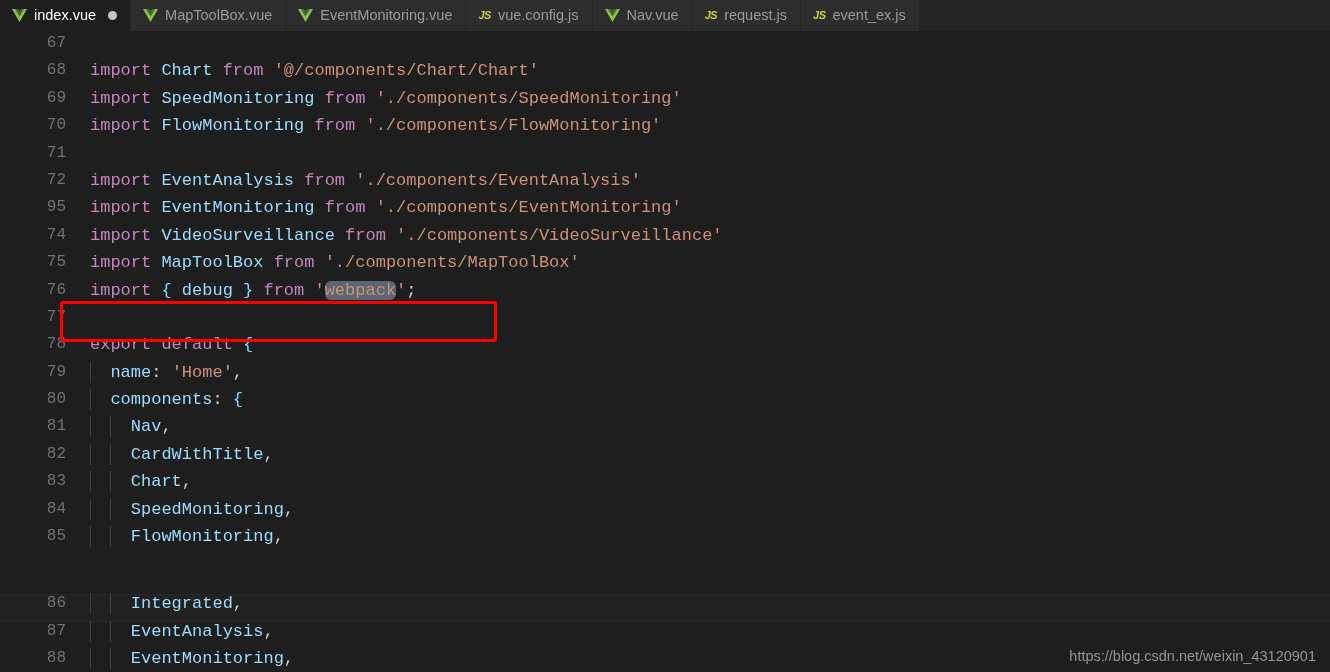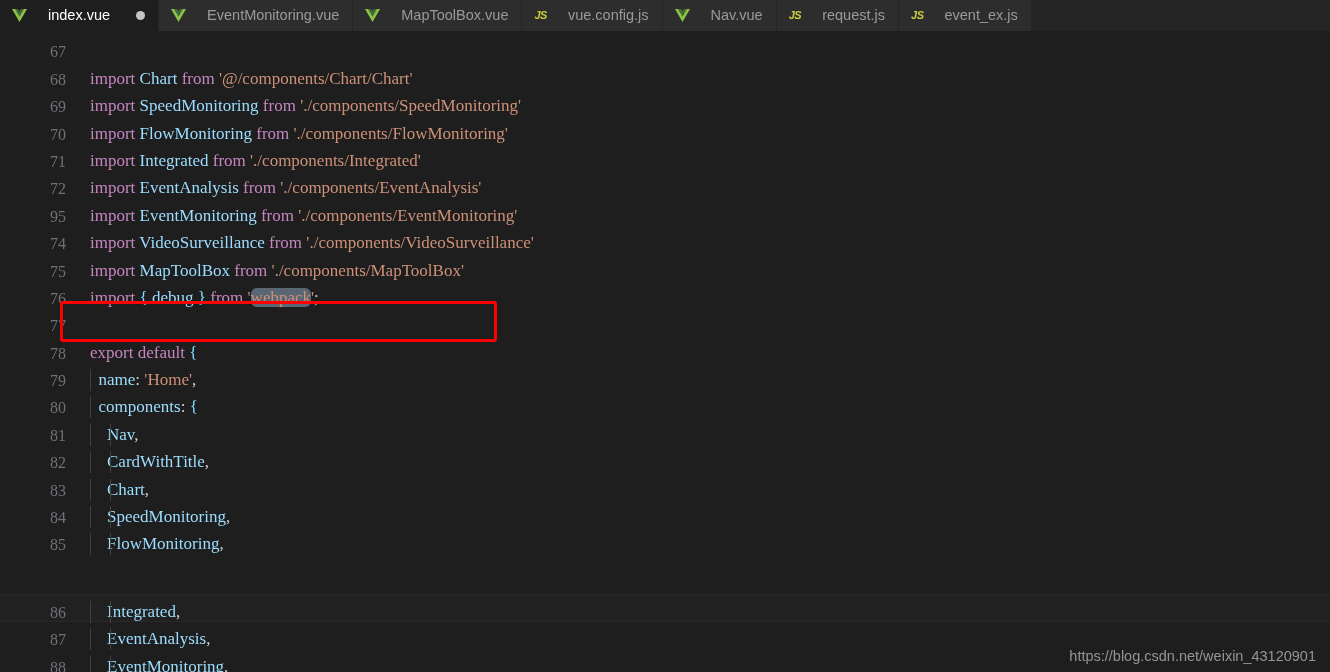--- a/index.html
+++ b/index.html
@@ -30,21 +30,21 @@
     align-items: stretch;
     height: 31px;
     background: #252526;
     overflow: hidden;
     flex: none;
   }
   .tab {
     position: relative;
     display: flex;
     align-items: center;
-    gap: 21px;
+    gap: 7px;
     height: 31px;
     padding: 0 13px 0 12px;
     box-sizing: border-box;
     background: #2d2d2d;
     border-right: 1px solid #252526;
     color: #9a9a9a;
     font-family: "Liberation Sans", sans-serif;
     font-size: 14.5px;
     white-space: nowrap;
     cursor: pointer;
@@ -102,23 +102,23 @@
 
   .code-lines {
     position: absolute;
     top: 0; left: 0; right: 0;
     padding-top: 3px;
   }
 
   .line {
     position: relative;
     display: flex;
-    align-items: flex-end;
+    align-items: flex-start;
     height: 27.4px;
-    font-family: Liberation Serif, serif;
+    font-family: Liberation Mono, monospace;
     font-size: 17px;
     white-space: pre;
   }
   .line.current {
     background: #212121;
     box-shadow: inset 0 1px 0 #282828, inset 0 -1px 0 #282828;
     margin-top: 40px;
   }
 
   .gutter {
@@ -198,30 +198,30 @@
         <span class="tab-label">index.vue</span>
         <span class="tab-dot"></span>
       </div>
       <div class="tab">
         <span class="icon-vue">
           <svg width="15" height="13" viewBox="0 0 30 26">
             <path d="M18.6 0L15 6.2 11.4 0H0l15 26L30 0z" fill="#8dc149"></path>
             <path d="M18.6 0L15 6.2 11.4 0H6l9 15.6L24 0z" fill="#3f6b35"></path>
           </svg>
         </span>
+        <span class="tab-label">MapToolBox.vue</span>
+      </div>
+      <div class="tab">
+        <span class="icon-vue">
+          <svg width="15" height="13" viewBox="0 0 30 26">
+            <path d="M18.6 0L15 6.2 11.4 0H0l15 26L30 0z" fill="#8dc149"></path>
+            <path d="M18.6 0L15 6.2 11.4 0H6l9 15.6L24 0z" fill="#3f6b35"></path>
+          </svg>
+        </span>
         <span class="tab-label">EventMonitoring.vue</span>
-      </div>
-      <div class="tab">
-        <span class="icon-vue">
-          <svg width="15" height="13" viewBox="0 0 30 26">
-            <path d="M18.6 0L15 6.2 11.4 0H0l15 26L30 0z" fill="#8dc149"></path>
-            <path d="M18.6 0L15 6.2 11.4 0H6l9 15.6L24 0z" fill="#3f6b35"></path>
-          </svg>
-        </span>
-        <span class="tab-label">MapToolBox.vue</span>
       </div>
       <div class="tab">
         <span class="icon-js">JS</span>
         <span class="tab-label">vue.config.js</span>
       </div>
       <div class="tab">
         <span class="icon-vue">
           <svg width="15" height="13" viewBox="0 0 30 26">
             <path d="M18.6 0L15 6.2 11.4 0H0l15 26L30 0z" fill="#8dc149"></path>
             <path d="M18.6 0L15 6.2 11.4 0H6l9 15.6L24 0z" fill="#3f6b35"></path>
@@ -239,21 +239,21 @@
       </div>
       <div class="tabbar-filler"></div>
   </div>
 
   <div class="editor">
     <div class="code-lines" id="codelines">
         <div class="line"><div class="gutter">67</div></div>
         <div class="line"><div class="gutter">68</div><div class="code"><span><span class="t-kw">import</span><span class="t-punc"> </span><span class="t-id">Chart</span><span class="t-punc"> </span><span class="t-kw">from</span><span class="t-punc"> </span><span class="t-str">'@/components/Chart/Chart'</span></span></div></div>
         <div class="line"><div class="gutter">69</div><div class="code"><span><span class="t-kw">import</span><span class="t-punc"> </span><span class="t-id">SpeedMonitoring</span><span class="t-punc"> </span><span class="t-kw">from</span><span class="t-punc"> </span><span class="t-str">'./components/SpeedMonitoring'</span></span></div></div>
         <div class="line"><div class="gutter">70</div><div class="code"><span><span class="t-kw">import</span><span class="t-punc"> </span><span class="t-id">FlowMonitoring</span><span class="t-punc"> </span><span class="t-kw">from</span><span class="t-punc"> </span><span class="t-str">'./components/FlowMonitoring'</span></span></div></div>
-        <div class="line"><div class="gutter">71</div><div class="code"><span><span class="t-kw">import</span><span class="t-punc"> </span><span class="t-id">Integrated</span><span class="t-punc"> </span><span class="t-kw">from</span><span class="t-punc"> </span><span class="t-str">'./components/Integrated'</span></span></div></div>
+        <div class="line"><div class="gutter">71</div></div>
         <div class="line"><div class="gutter">72</div><div class="code"><span><span class="t-kw">import</span><span class="t-punc"> </span><span class="t-id">EventAnalysis</span><span class="t-punc"> </span><span class="t-kw">from</span><span class="t-punc"> </span><span class="t-str">'./components/EventAnalysis'</span></span></div></div>
         <div class="line"><div class="gutter">95</div><div class="code"><span><span class="t-kw">import</span><span class="t-punc"> </span><span class="t-id">EventMonitoring</span><span class="t-punc"> </span><span class="t-kw">from</span><span class="t-punc"> </span><span class="t-str">'./components/EventMonitoring'</span></span></div></div>
         <div class="line"><div class="gutter">74</div><div class="code"><span><span class="t-kw">import</span><span class="t-punc"> </span><span class="t-id">VideoSurveillance</span><span class="t-punc"> </span><span class="t-kw">from</span><span class="t-punc"> </span><span class="t-str">'./components/VideoSurveillance'</span></span></div></div>
         <div class="line"><div class="gutter">75</div><div class="code"><span><span class="t-kw">import</span><span class="t-punc"> </span><span class="t-id">MapToolBox</span><span class="t-punc"> </span><span class="t-kw">from</span><span class="t-punc"> </span><span class="t-str">'./components/MapToolBox'</span></span></div></div>
         <div class="line"><div class="gutter">76</div><div class="code"><span><span class="t-kw">import</span><span class="t-punc"> </span><span class="t-brace">{</span><span class="t-punc"> </span><span class="t-id">debug</span><span class="t-punc"> </span><span class="t-brace">}</span><span class="t-punc"> </span><span class="t-kw">from</span><span class="t-punc"> </span><span class="t-str">'</span><span class="t-sel">webpack</span><span class="t-str">'</span><span class="t-punc">;</span></span></div></div>
         <div class="line"><div class="gutter">77</div><div class="code"><span></span></div></div>
         <div class="line"><div class="gutter">78</div><div class="code"><span><span class="t-kw">export</span><span class="t-punc"> </span><span class="t-kw">default</span><span class="t-punc"> </span><span class="t-brace">{</span></span></div></div>
         <div class="line"><div class="gutter">79</div><div class="code"><div class="guide" style="left: 10px;"></div><span><span class="t-punc">  </span><span class="t-id">name</span><span class="t-punc">: </span><span class="t-str">'Home'</span><span class="t-punc">,</span></span></div></div>
         <div class="line"><div class="gutter">80</div><div class="code"><div class="guide" style="left: 10px;"></div><span><span class="t-punc">  </span><span class="t-id">components</span><span class="t-punc">: </span><span class="t-brace">{</span></span></div></div>
         <div class="line"><div class="gutter">81</div><div class="code"><div class="guide" style="left: 10px;"></div><div class="guide" style="left: 30.4px;"></div><span><span class="t-punc">    </span><span class="t-id">Nav</span><span class="t-punc">,</span></span></div></div>

